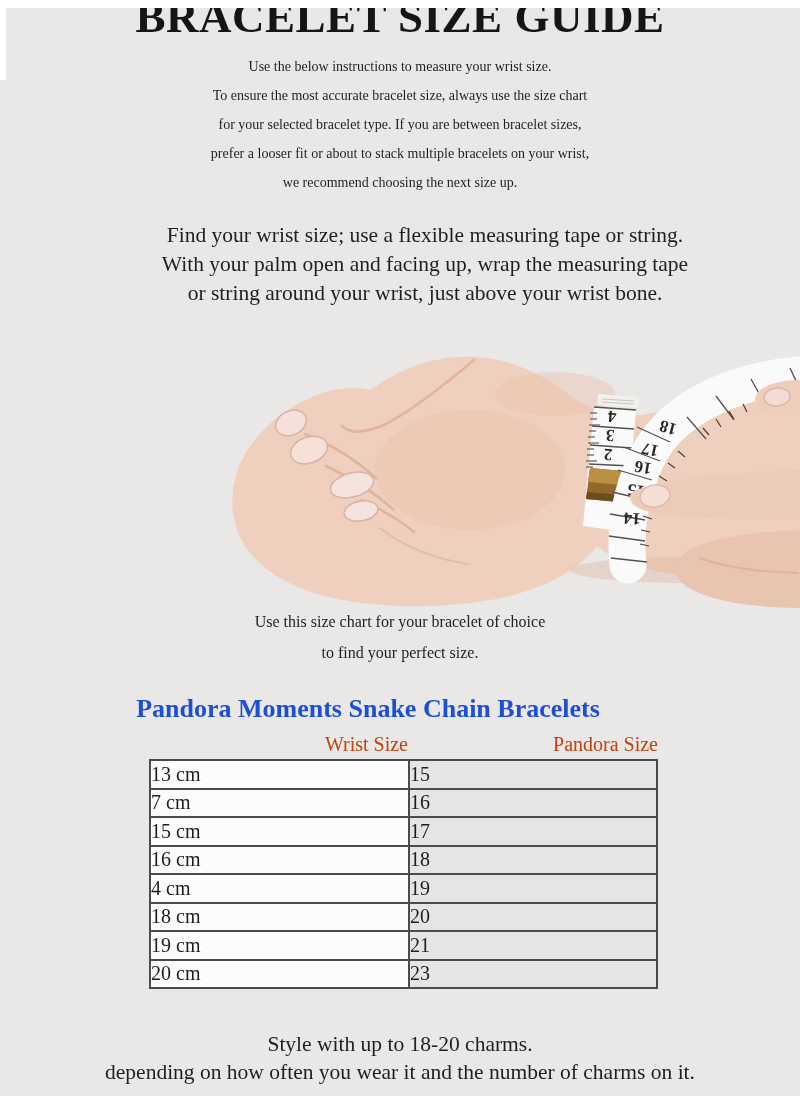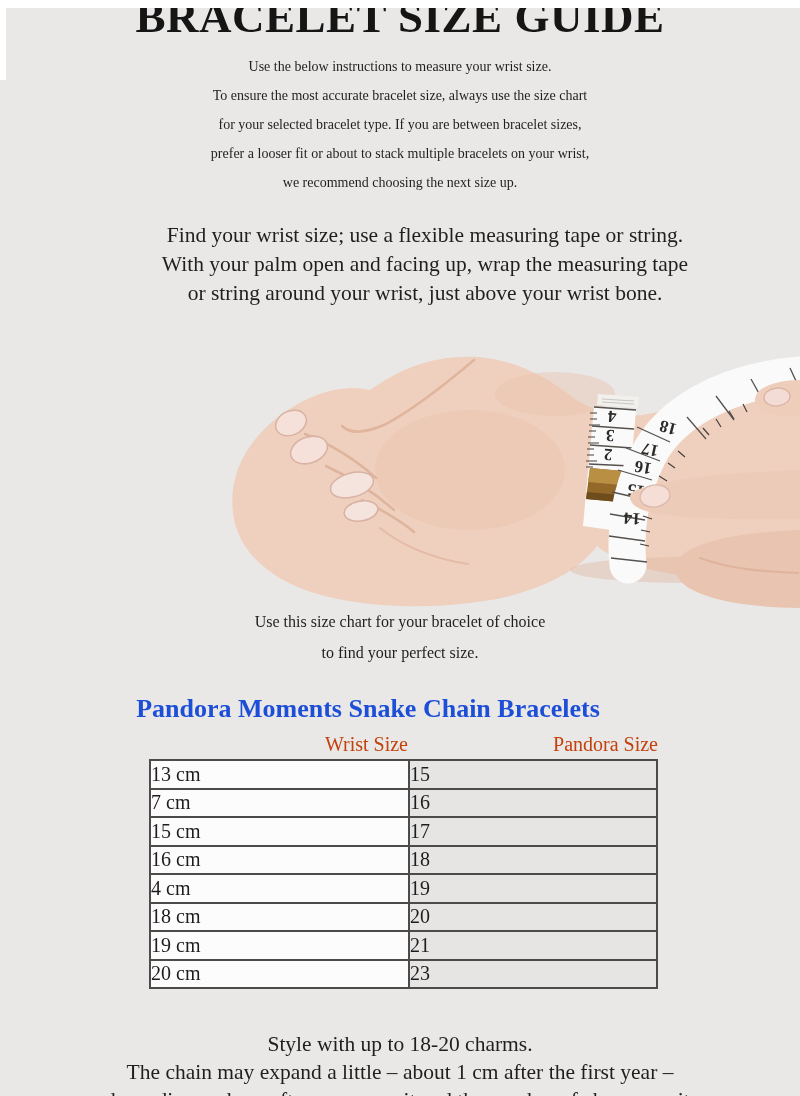--- a/index.html
+++ b/index.html
@@ -165,17 +165,16 @@
       <tr>
         <td class="w">20 cm</td>
         <td class="b">23</td>
       </tr>
     </tbody>
       </table>
   </div>
 
   <p class="para footer">
     <span>Style with up to 18-20 charms.</span>
-    <span>The chain may expand a little – about 1 cm after the first year –</span>
     <span>depending on how often you wear it and the number of charms on it.</span>
   </p>
 
 </div>
 
 </body></html>

